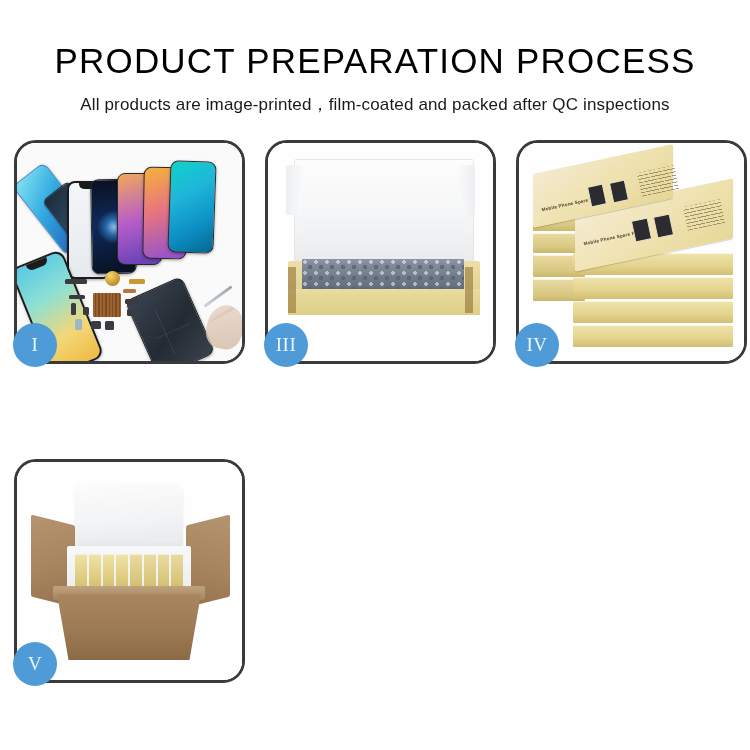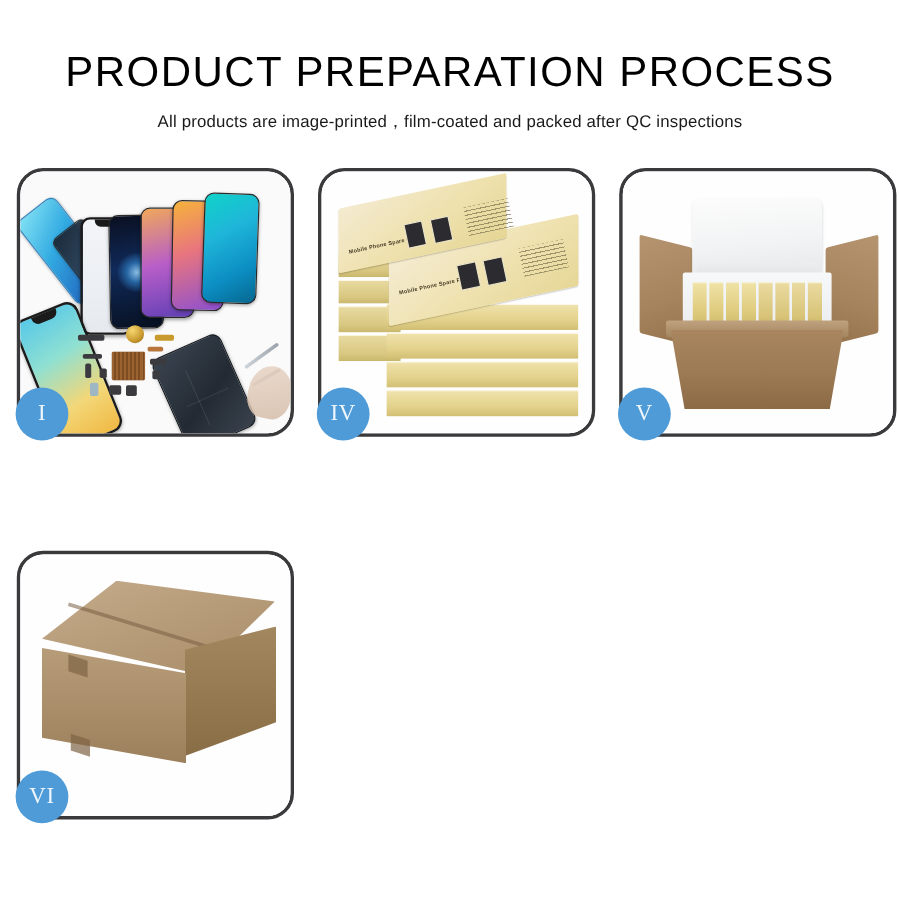--- a/index.html
+++ b/index.html
@@ -32,21 +32,21 @@
     font-size: 35px;
     font-weight: 400;
     letter-spacing: 1.2px;
     color: #000000;
     line-height: 1.1;
     white-space: nowrap;
   }
   .subtitle {
     margin-top: 12px;
     font-family: "Liberation Sans", sans-serif;
-    font-size: 14px;
+    font-size: 17px;
     font-weight: 400;
     color: #1a1a1a;
     letter-spacing: 0.15px;
     white-space: nowrap;
   }
 
   
   .grid {
     position: absolute;
     top: 140px;
@@ -421,20 +421,36 @@
           <div class="chip" style="left:88px;top:178px;width:9px;height:9px;"></div>
           <div class="tool"></div>
           <div class="tool tool2"></div>
           <div class="hand"></div>
         </div>
       </div>
       <div class="badge">I</div>
     </div>
 
 
+    <div class="panel">
+      <div class="panel-inner">
+        <div class="scene3">
+          <div class="lid-back"></div>
+          <div class="lid-flap-l"></div>
+          <div class="lid-flap-r"></div>
+          <div class="foam-inner"></div>
+          <div class="tray"></div>
+          <div class="grey-fill"></div>
+          <div class="tray-front"></div>
+          <div class="tray-edge-l"></div>
+          <div class="tray-edge-r"></div>
+        </div>
+      </div>
+      <div class="badge">III</div>
+    </div>
 
     <div class="panel">
       <div class="panel-inner">
         <div class="scene4">
           <div class="stack">
 
             <div class="layer side" style="left:6px;  top:52px;  width:52px;  height:20px;"></div>
             <div class="layer side" style="left:6px;  top:74px;  width:52px;  height:20px;"></div>
             <div class="layer side" style="left:6px;  top:96px;  width:52px;  height:22px;"></div>
             <div class="layer side" style="left:6px;  top:120px; width:52px;  height:22px;"></div>
@@ -479,28 +495,15 @@
             <div class="ybox flat"></div>
             <div class="ybox flat"></div>
           </div>
           <div class="carton-rim"></div>
           <div class="carton-body"></div>
         </div>
       </div>
       <div class="badge">V</div>
     </div>
 
-    <div class="panel">
-      <div class="panel-inner">
-        <div class="scene6">
-          <div class="c-top"></div>
-          <div class="c-seam"></div>
-          <div class="c-side"></div>
-          <div class="c-front"></div>
-          <div class="c-tab1"></div>
-          <div class="c-tab2"></div>
-        </div>
-      </div>
-      <div class="badge">VI</div>
-    </div>
 
   </div>
 </div>
 
 </body></html>

